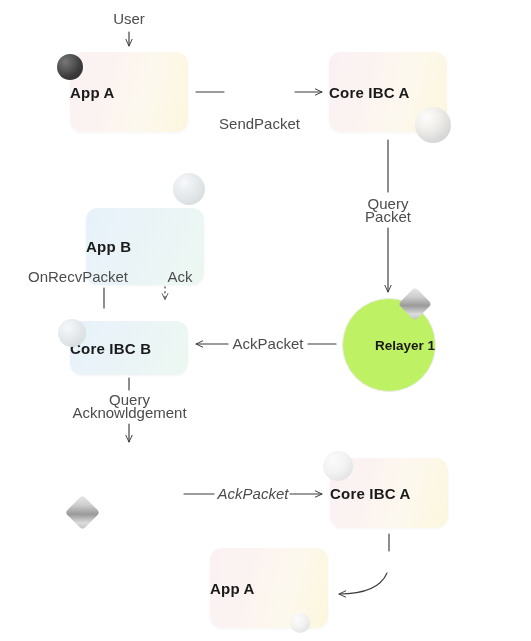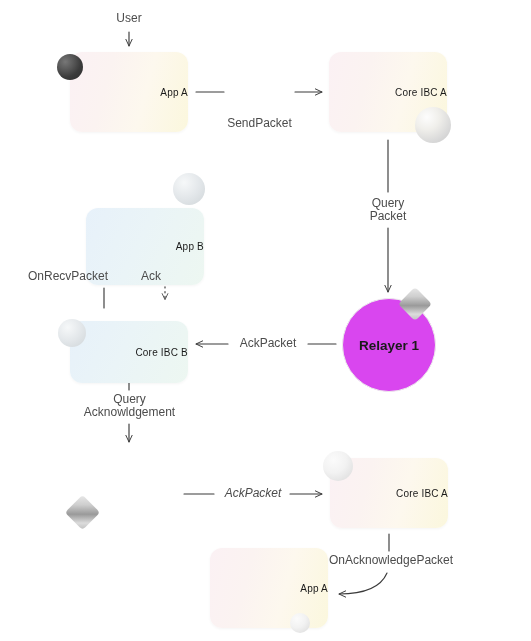--- a/index.html
+++ b/index.html
@@ -8,38 +8,38 @@
     background:#ffffff;
     font-family:"Liberation Sans", sans-serif;
     overflow:hidden;
   }
   #stage{position:relative;width:531px;height:641px;}
 
   
   .node{
     position:absolute;
     border-radius:12px;
-    display:flex;align-items:center;justify-content:flex-end;
-    font-weight:normal;
-    font-size:10px;
+    display:flex;align-items:center;justify-content:flex-start;
+    font-weight:bold;
+    font-size:15px;
     color:#1a1a1a;
     letter-spacing:.2px;
     box-shadow:0 1px 3px rgba(0,0,0,.045);
     z-index:4;
   }
   .warm{background:linear-gradient(105deg,#fbf1f4 0%,#fbf3f1 32%,#fdf8ee 62%,#fbf7dd 100%);}
   .cool{background:linear-gradient(115deg,#e7f1fa 0%,#eaf4f7 45%,#edf7f1 100%);}
 
   
   .circle{
     position:absolute;
     border-radius:50%;
     border:1px solid #ececec;
-    background:#d946ef;
-    display:flex;align-items:center;justify-content:center;
+    background:#bef264;
+    display:flex;align-items:center;justify-content:flex-end;
     font-weight:bold;font-size:13.5px;color:#1a1a1a;
     z-index:4;
   }
 
   
   .sphere{
     position:absolute;border-radius:50%;
     z-index:6;pointer-events:none;
   }
   .sphere-dark{
@@ -60,21 +60,21 @@
     position:absolute;
     border-radius:4px;
     transform:rotate(45deg);
     background:linear-gradient(135deg,#e9e9e9 0%,#cfcfcf 28%,#9a9a9a 55%,#dcdcdc 80%,#bdbdbd 100%);
     z-index:6;pointer-events:none;
   }
 
   
   .lbl{
     position:absolute;
-    font-size:12px;
+    font-size:15px;
     color:#4c4c4c;
     line-height:13px;
     text-align:center;
     white-space:pre;
     z-index:5;
   }
 
   
   svg.wires{
     position:absolute;left:0;top:0;width:531px;height:641px;
@@ -134,21 +134,21 @@
   <div class="node warm" style="left:329px;top:52px;width:118px;height:80px;">
     <span>Core IBC A</span>
   </div>
   <div class="sphere sphere-light" style="left:415px;top:107px;width:36px;height:36px;"></div>
 
   <div class="node cool" style="left:86px;top:167px;width:118px;height:77px;margin-top:41px;">
     <span>App B</span>
   </div>
   <div class="sphere sphere-blue" style="left:173px;top:173px;width:32px;height:32px;"></div>
 
-  <div class="node cool" style="left:70px;top:321px;width:118px;height:62px;">
+  <div class="node cool" style="left:70px;top:321px;width:118px;height:54px;">
     <span>Core IBC B</span>
   </div>
   <div class="sphere sphere-blue" style="left:58px;top:319px;width:28px;height:28px;"></div>
 
   <div class="circle" style="left:342px;top:298px;width:92px;height:92px;">
     <span>Relayer 1</span>
   </div>
   <div class="cube" style="left:403px;top:292px;width:24px;height:24px;"></div>
 
   <div class="cube" style="left:70px;top:500px;width:25px;height:25px;"></div>
@@ -167,22 +167,21 @@
 
   <div class="lbl" style="left:219px;top:85px;width:81px;margin-top:32px;">SendPacket</div>
 
   <div class="lbl" style="left:354px;top:197px;width:68px;">Query
 Packet</div>
 
   <div class="lbl" style="left:227px;top:337px;width:82px;">AckPacket</div>
 
   <div class="lbl" style="left:28px;top:270px;width:73px;">OnRecvPacket</div>
 
-  <div class="lbl" style="left:136px;top:270px;width:30px;">Ack</div>
+  <div class="lbl" style="left:165px;top:270px;width:30px;">Ack</div>
 
   <div class="lbl" style="left:57px;top:393px;width:145px;">Query
 Acknowldgement</div>
 
   <div class="lbl" style="left:216px;top:487px;width:74px;font-style:italic;">AckPacket</div>
 
-  <div class="lbl" style="left:329px;top:554px;width:180px;text-align:left;">OnAcknowledgePacket</div>
 
 </div>
 
 </body></html>

